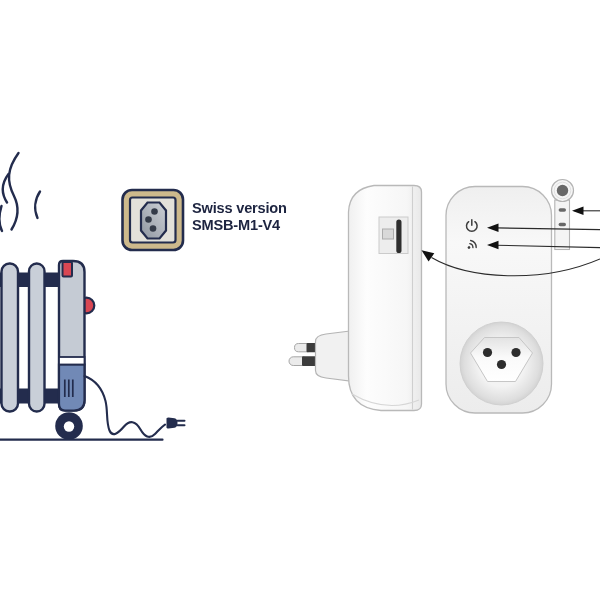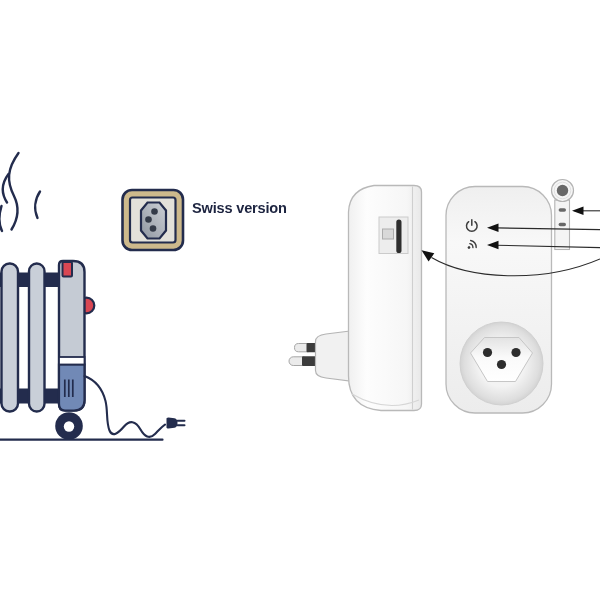--- a/index.html
+++ b/index.html
@@ -140,14 +140,15 @@
       <line x1="496" y1="245.2" x2="600" y2="247.6" style="stroke:var(--callout)" stroke-width="1.1"></line>
       <polygon points="487,245 498.5,240.8 498.5,249.2" fill="#111111"></polygon>
 
       <path d="M 431.5 257.5 C 468 279, 542 284, 600 259" style="stroke:var(--callout)" stroke-width="1.1" fill="none"></path>
       <polygon points="421.5,250.3 434.3,253.3 428.6,261.4" fill="#111111"></polygon>
     </g>
   </svg>
 
   <div class="version-label">
     <div>Swiss version</div>
+    <div>SMSB-M1-V4</div>
   </div>
 </div>
 
 </body></html>

